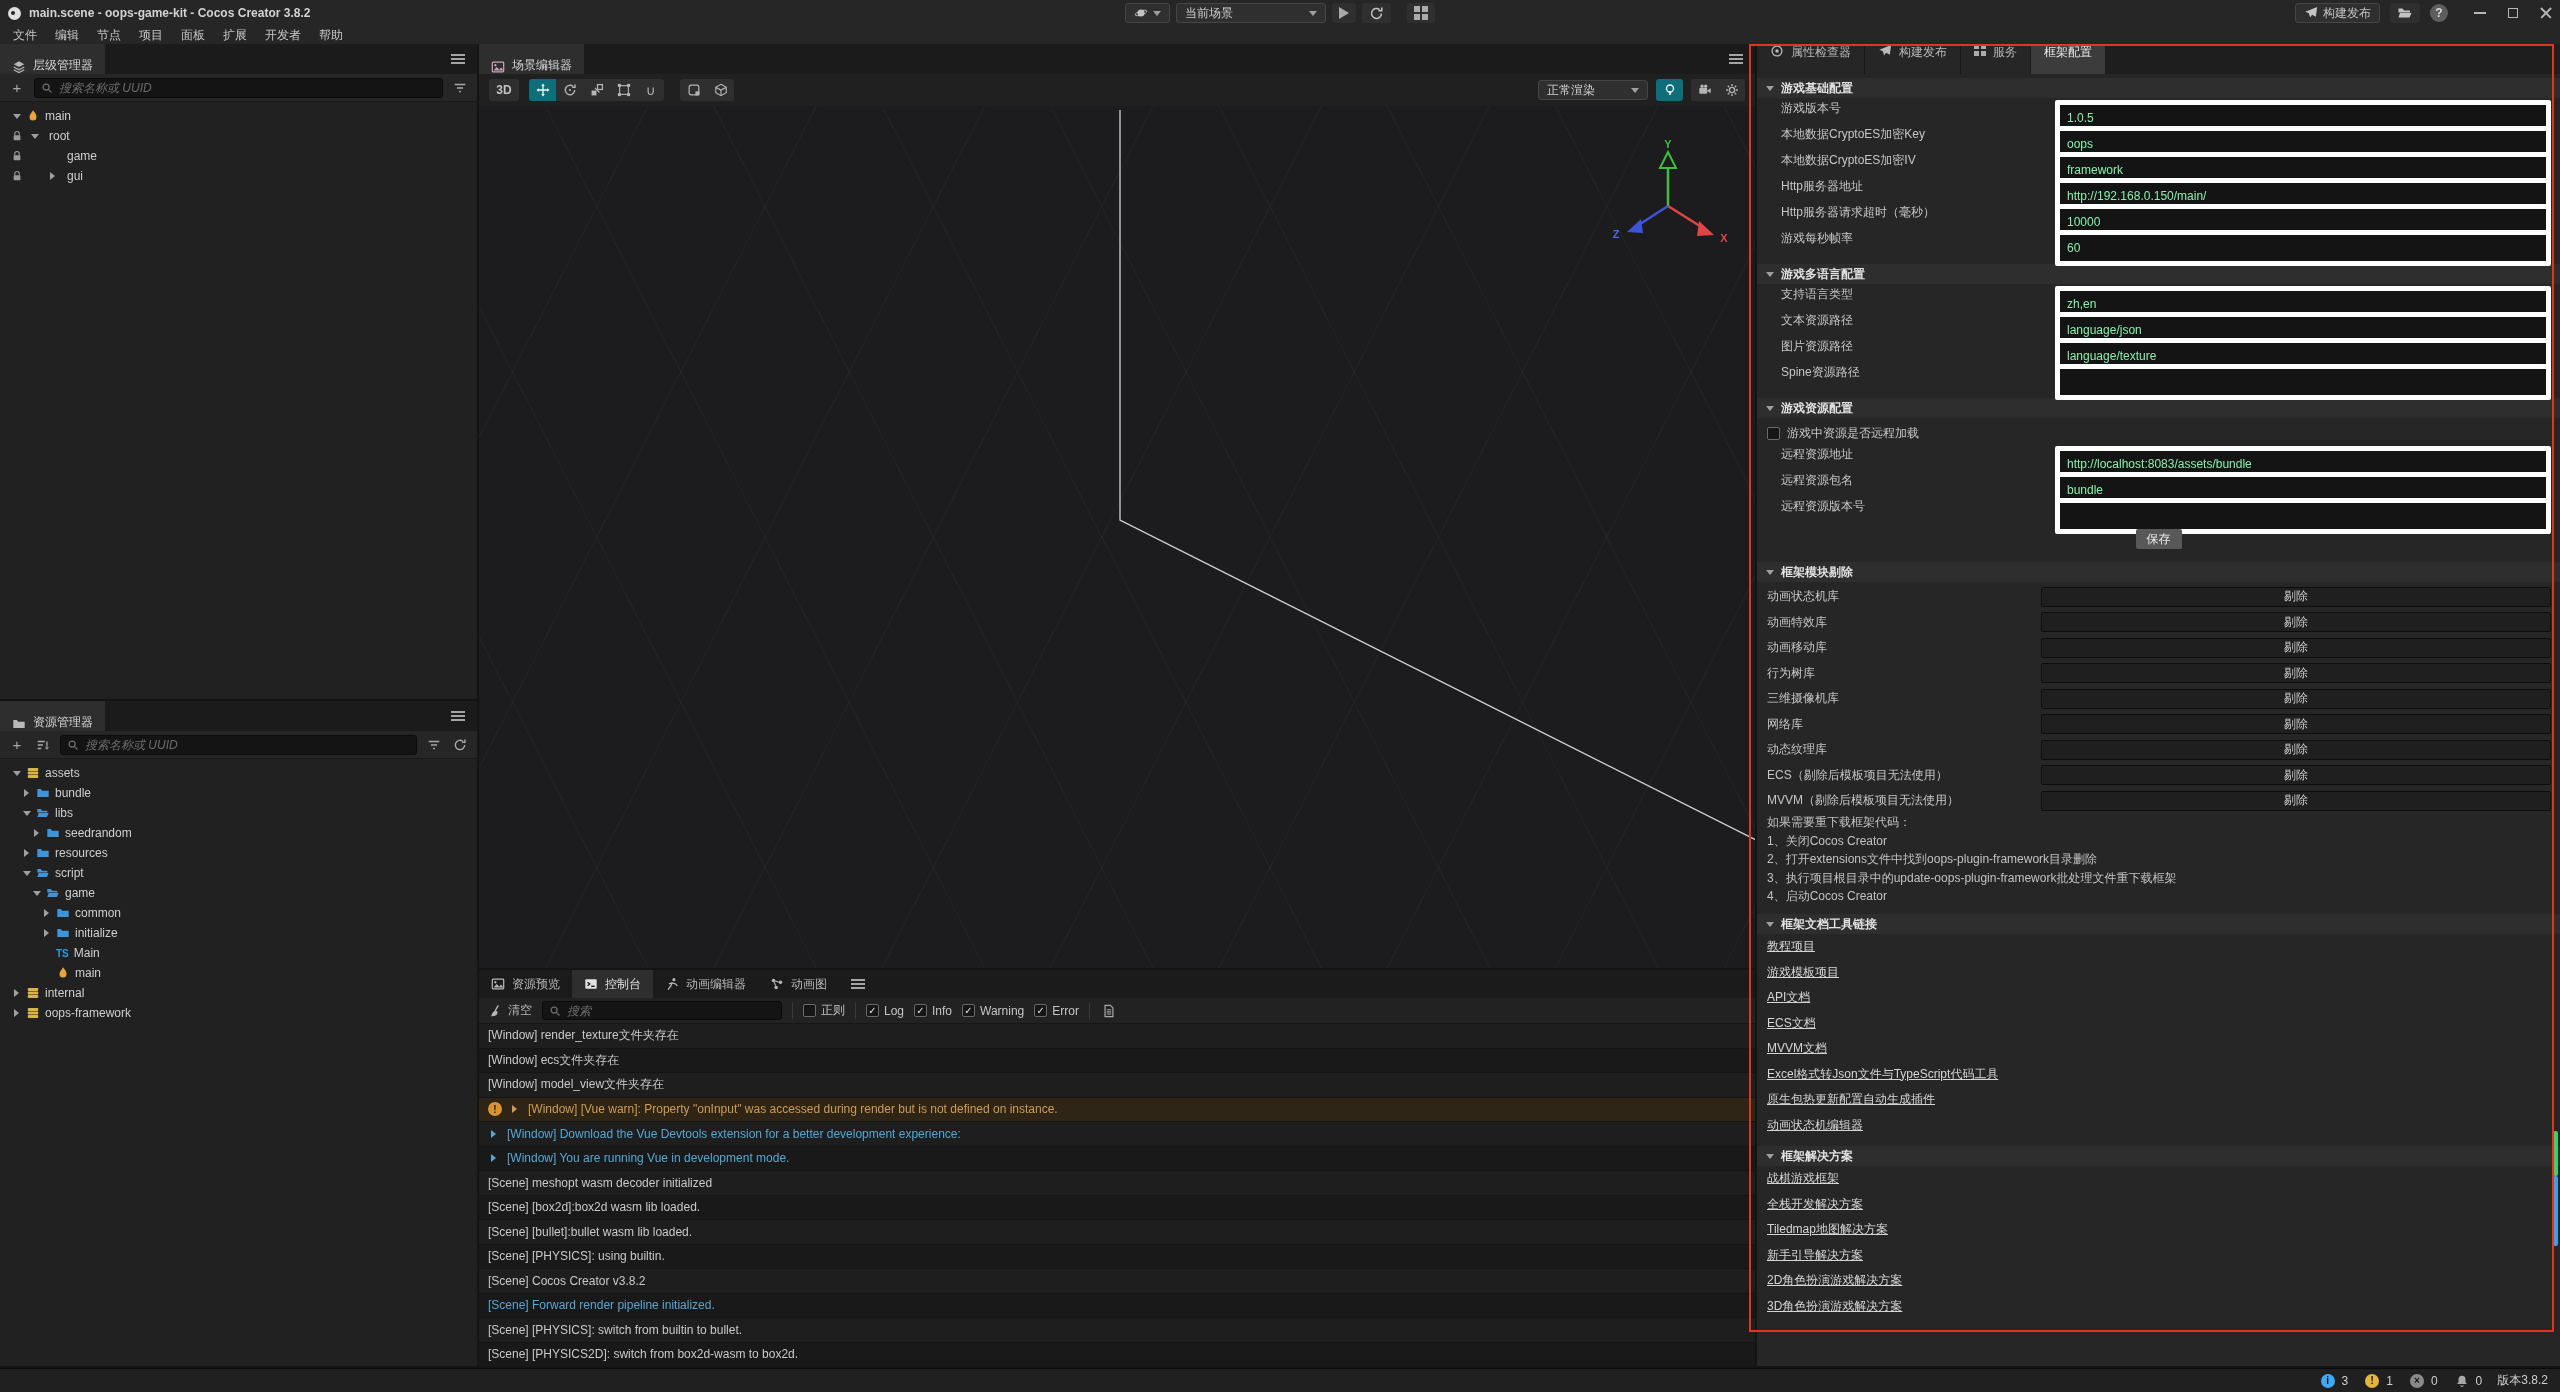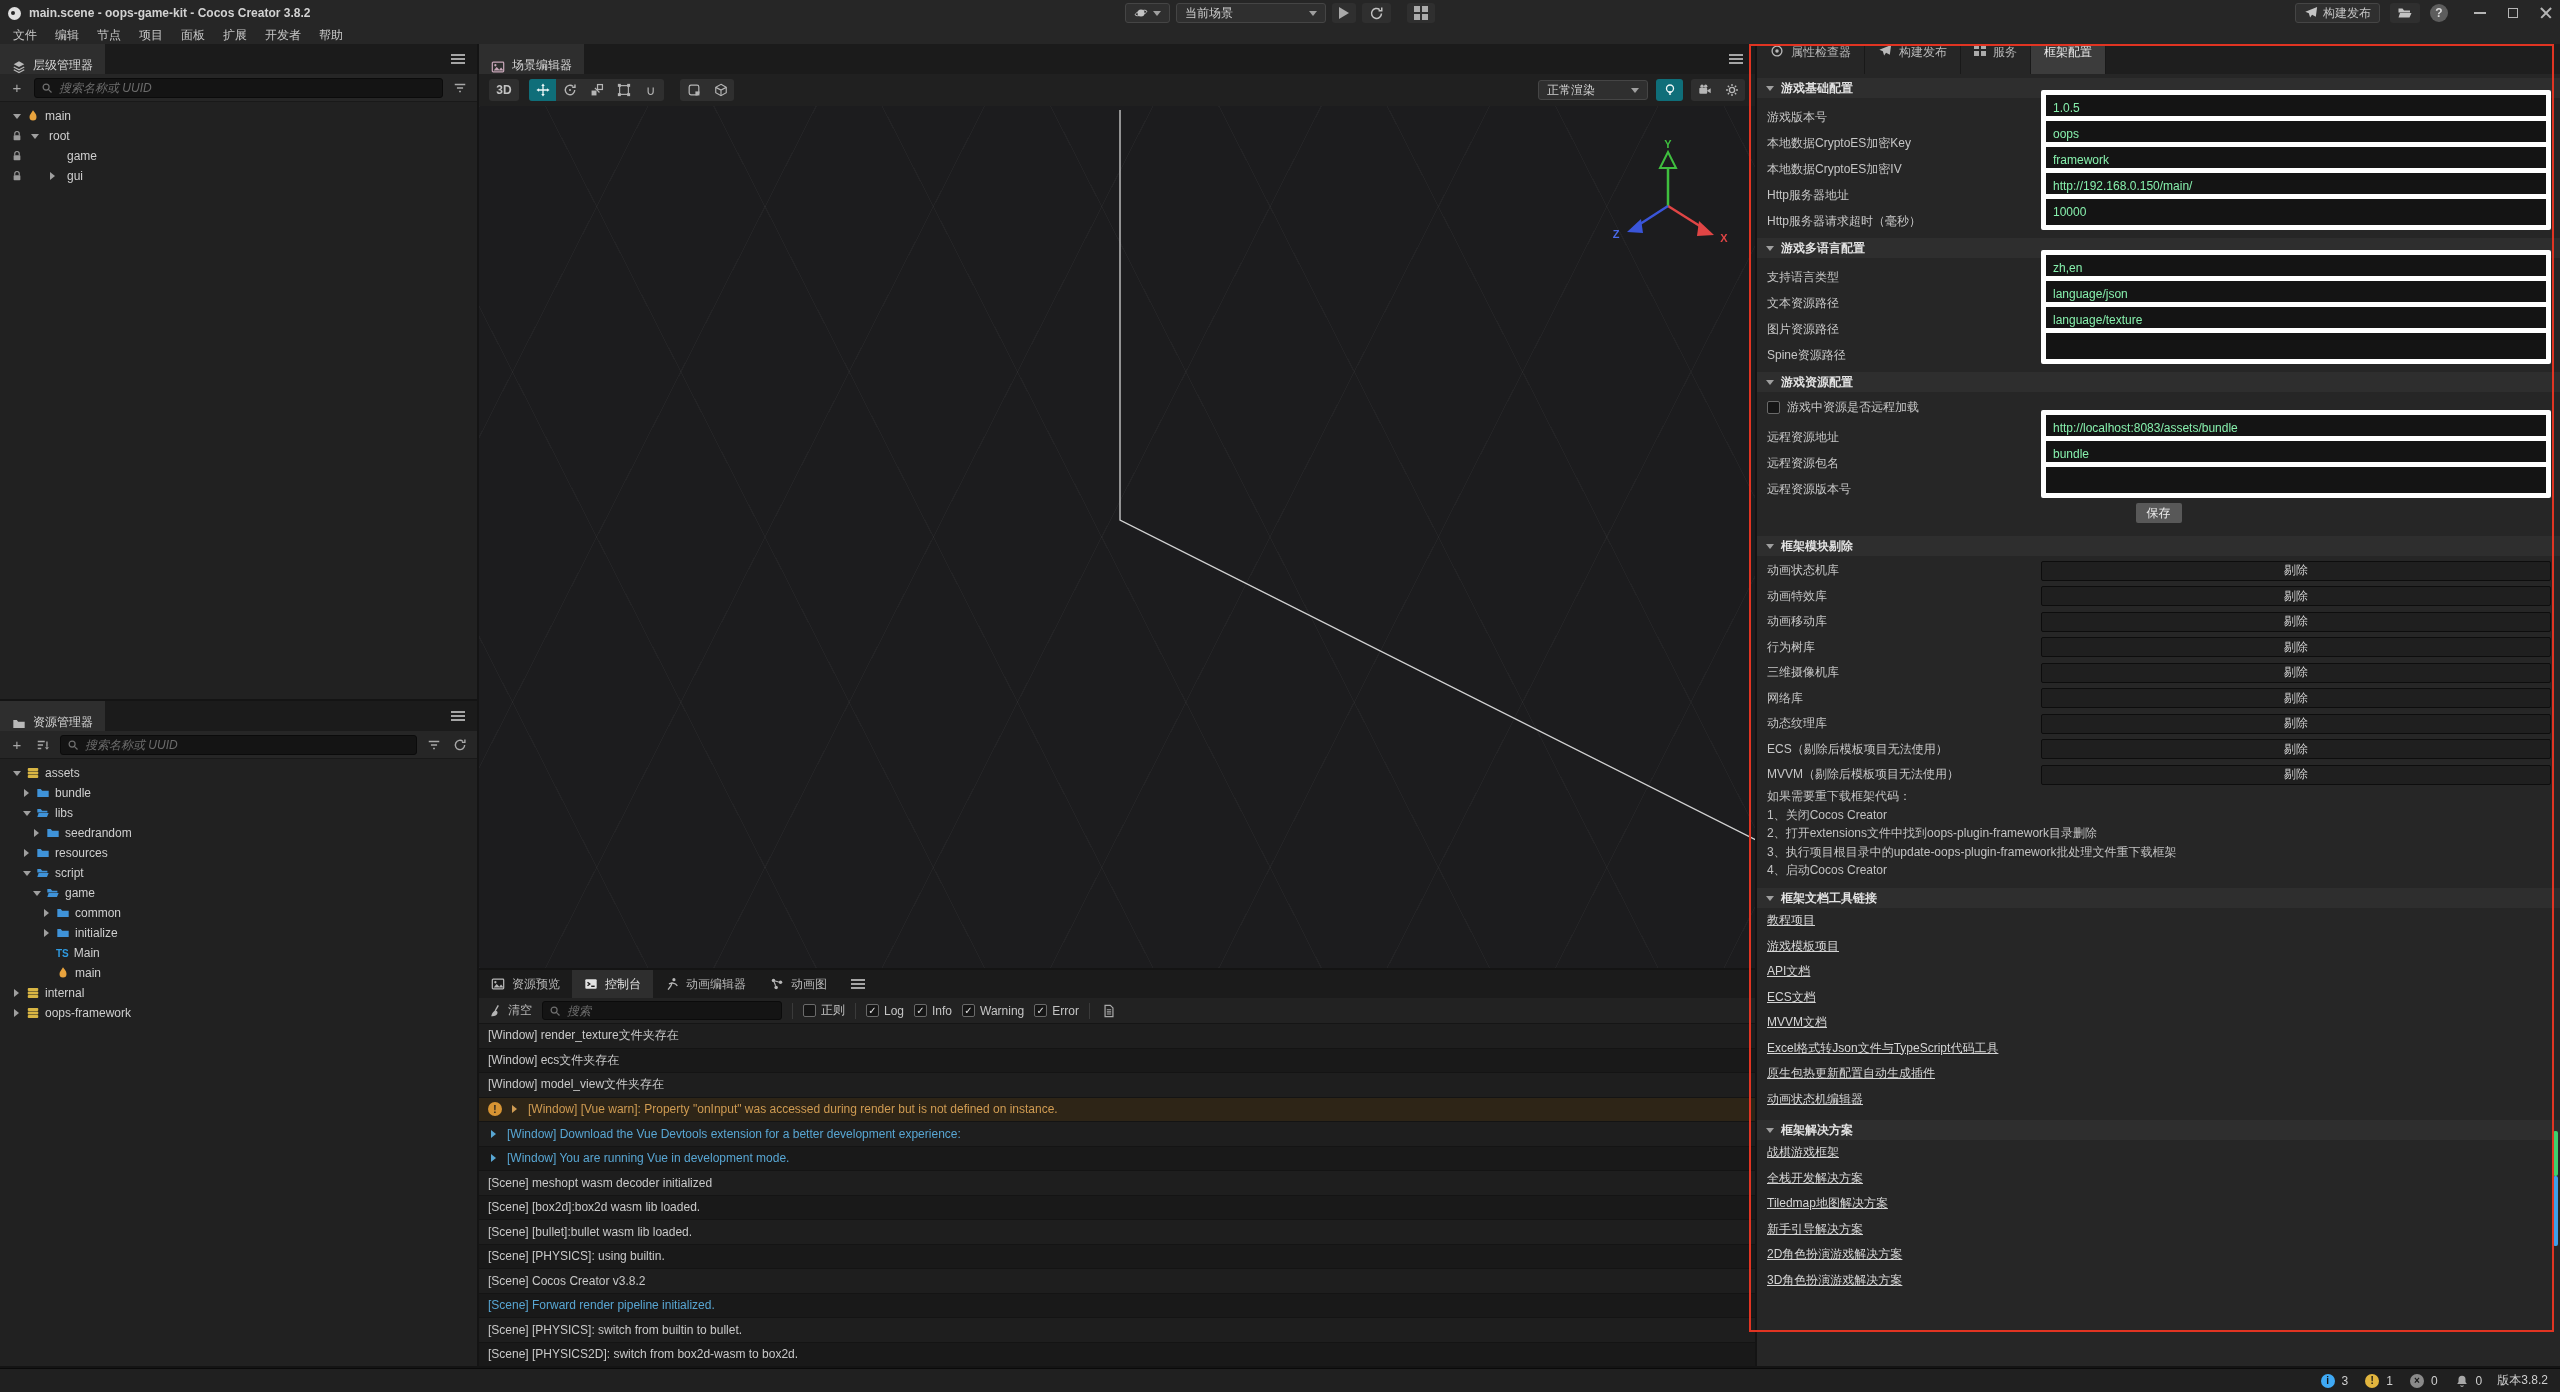--- a/index.html
+++ b/index.html
@@ -90,21 +90,21 @@
 .lrow.binfo{color:#58a6d3}
 .warnball{width:14px;height:14px;border-radius:50%;background:#d79433;color:#1c1c1c;font-weight:bold;font-size:10px;display:flex;align-items:center;justify-content:center;flex:none}
 .warnball::after{content:"!"}
 
 .itabs{height:30px;background:#1e1e1e;display:flex;align-items:stretch;flex:none}
 .itab{display:flex;gap:7px;padding:0 13px;background:#262626;border-right:1px solid #191919;color:#b8b8b8}
 .itab.on{background:#3c3c3c;color:#e9e9e9}
 .ibody{flex:1;overflow:hidden;position:relative}
 .shead{height:20px;margin-top:8px;background:#2e2e2e;display:flex;align-items:center;gap:7px;padding:0 9px;font-weight:bold;color:#e2e2e2}
 .shead:first-child{margin-top:4px}
-.frow{height:26px;display:flex;align-items:flex-end;padding:0 9px 0 10px}
+.frow{height:26px;display:flex;align-items:flex-start;padding:0 9px 0 24px}
 .frow .lbl{width:274px;flex:none;color:#c6c6c6;white-space:nowrap}
 .frow input{flex:1;height:36px;background:#141414;border:5px solid #ffffff;border-radius:2px;color:#86efac;padding:0 7px;font:12px "Liberation Sans","DejaVu Sans",sans-serif;outline:none}
 .cbrow{height:26px;display:flex;align-items:center;gap:7px;padding:0 10px;color:#c6c6c6}
 .saverow{height:30px;display:flex;align-items:center;justify-content:center}
 .savebtn{min-width:46px;height:20px;background:#585858;border-radius:2px;color:#ececec;display:flex;align-items:center;justify-content:center;padding:0 8px}
 .mrow{height:25.5px;display:flex;align-items:center;padding:0 9px 0 10px}
 .mrow .lbl{width:274px;flex:none;color:#c6c6c6;white-space:nowrap}
 .mbtn{flex:1;height:20px;background:#1f1f1f;border:1px solid #0d0d0d;border-radius:2px;color:#cfcfcf;display:flex;align-items:center;justify-content:center}
 .note{height:18.5px;display:flex;align-items:center;padding-left:10px;color:#c2c2c2;white-space:nowrap}
 .lkrow{height:25.5px;display:flex;align-items:center;padding-left:10px}
@@ -799,20 +799,24 @@
         <input value="framework" style="">
       </div>
       <div class="frow">
         <span class="lbl">Http服务器地址</span>
         <input value="http://192.168.0.150/main/" style="">
       </div>
       <div class="frow">
         <span class="lbl">Http服务器请求超时（毫秒）</span>
         <input value="10000" style="">
       </div>
+      <div class="frow">
+        <span class="lbl">游戏每秒帧率</span>
+        <input value="60" style="">
+      </div>
 
       <div class="shead">
         <span class="cv-d"></span>
         <span>游戏多语言配置</span>
       </div>
       <div class="frow" style="margin-top:2px">
         <span class="lbl">支持语言类型</span>
         <input value="zh,en" style="">
       </div>
       <div class="frow">

